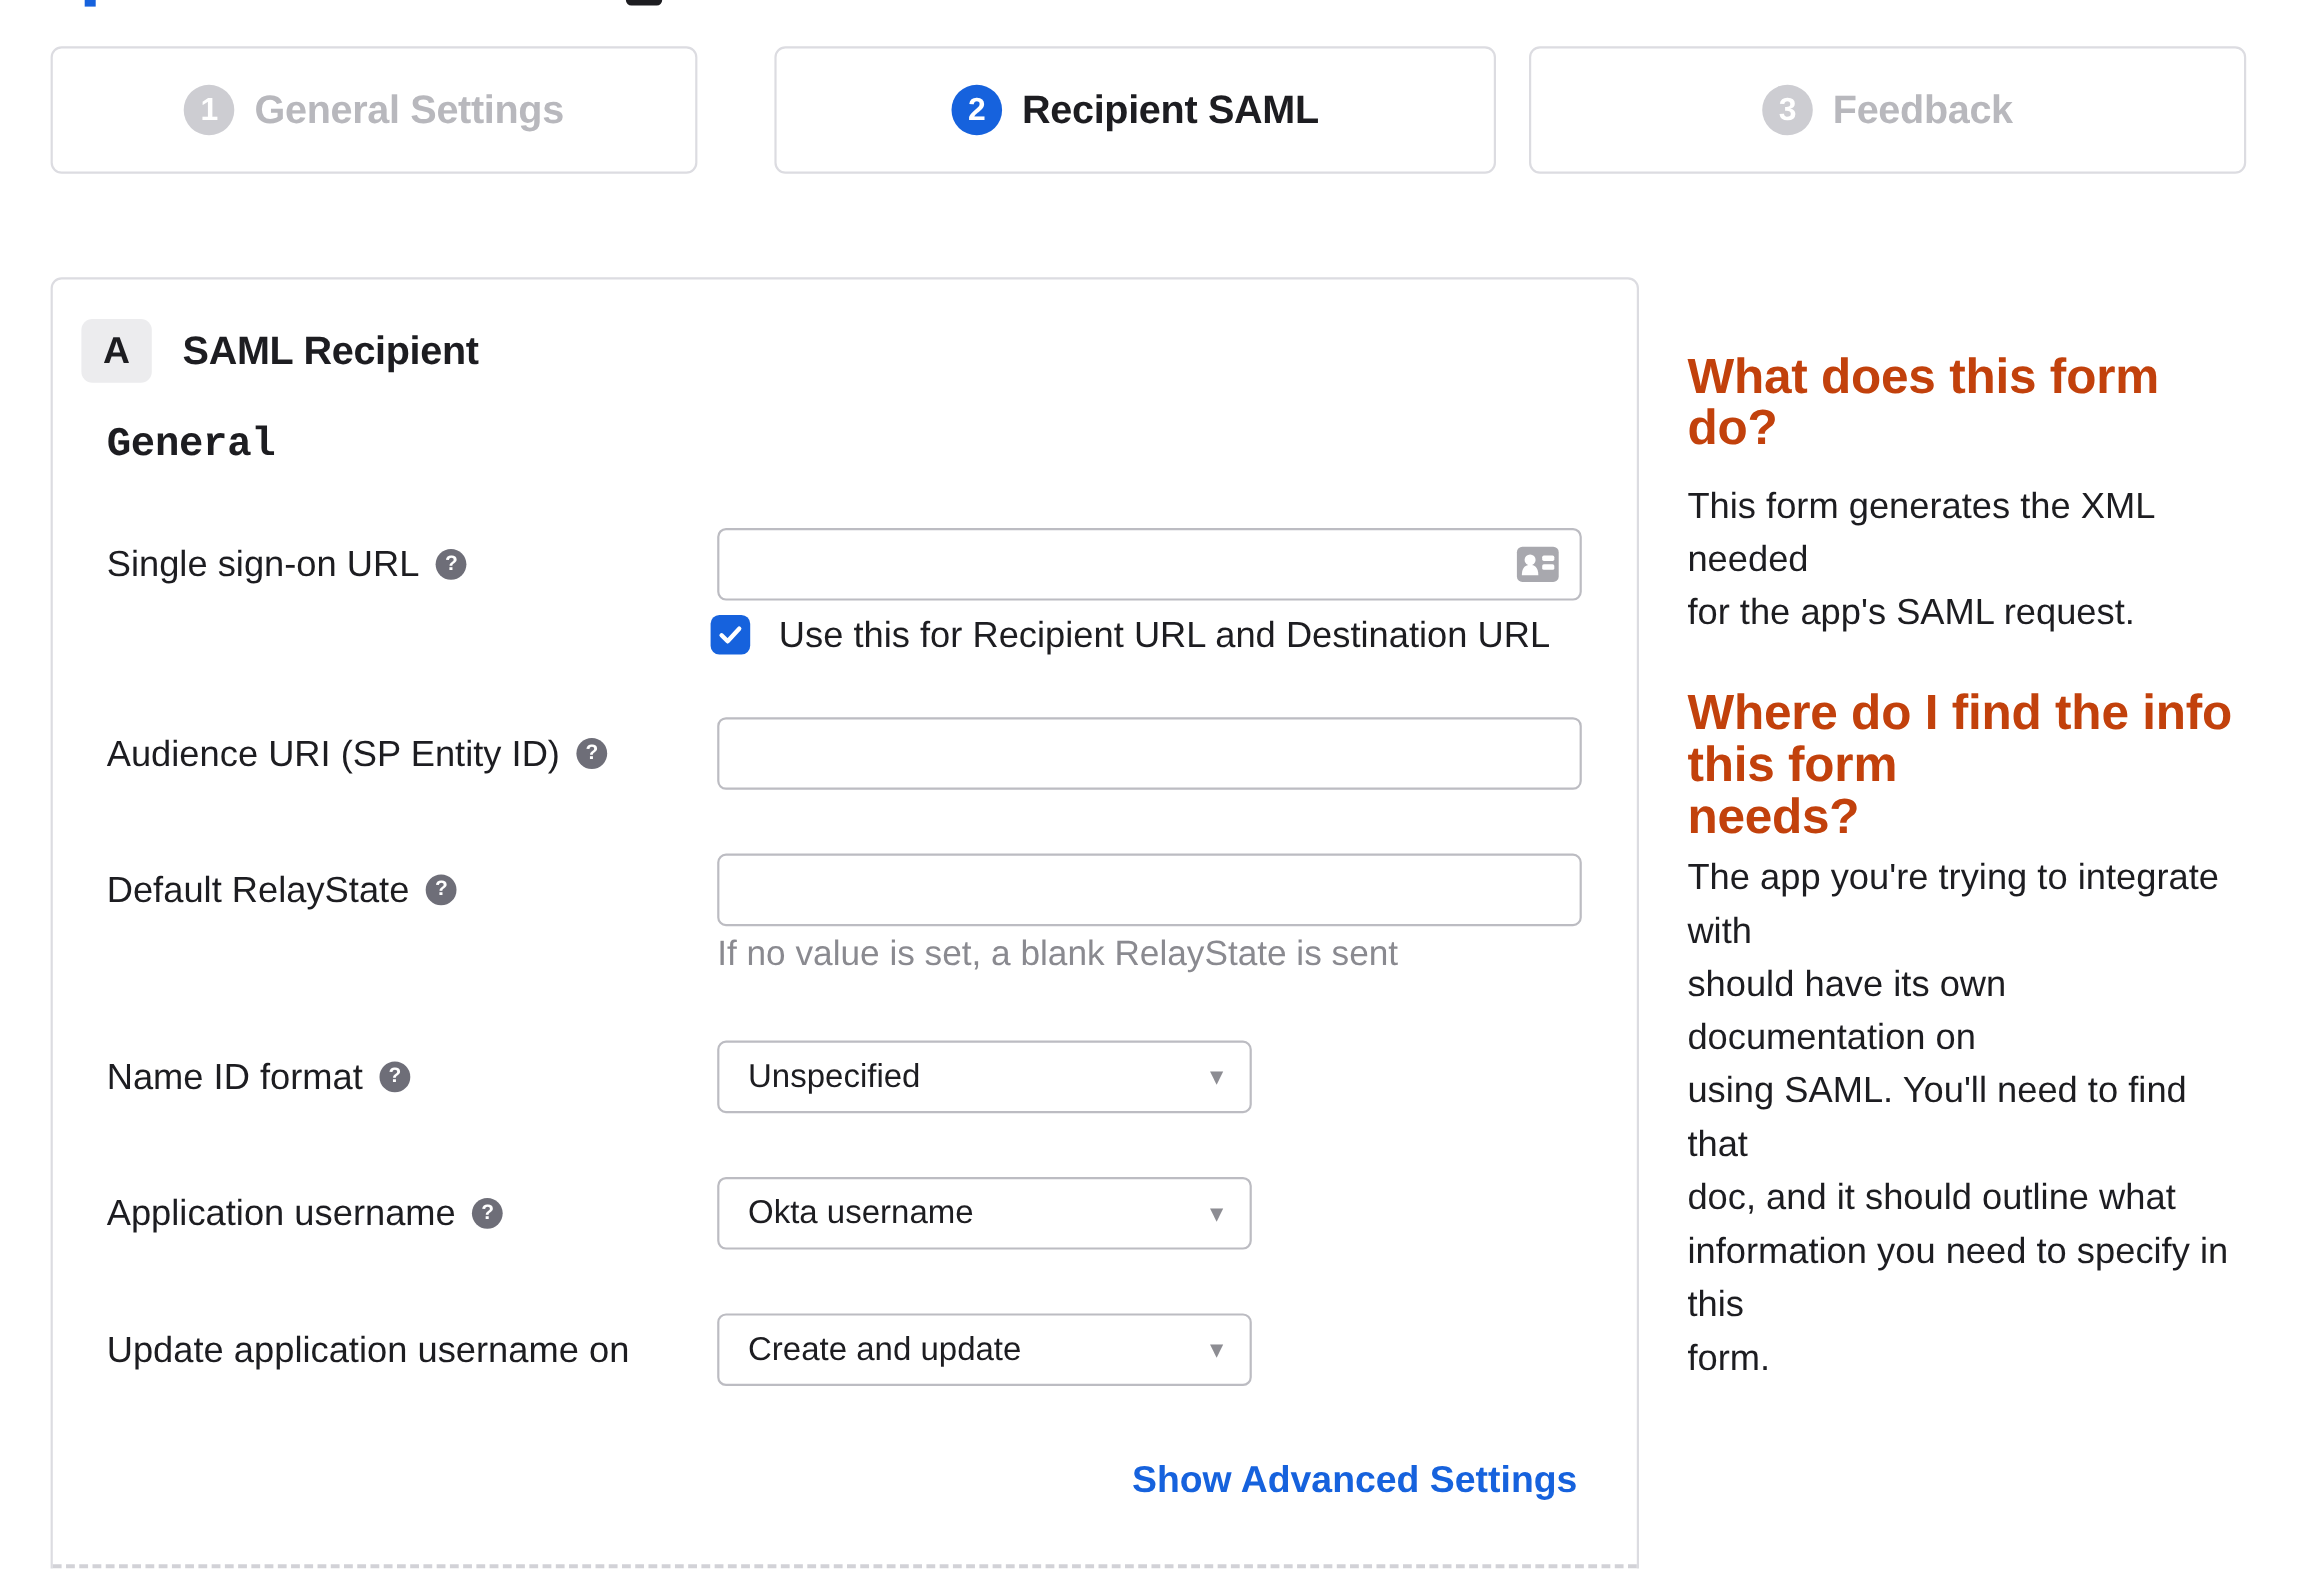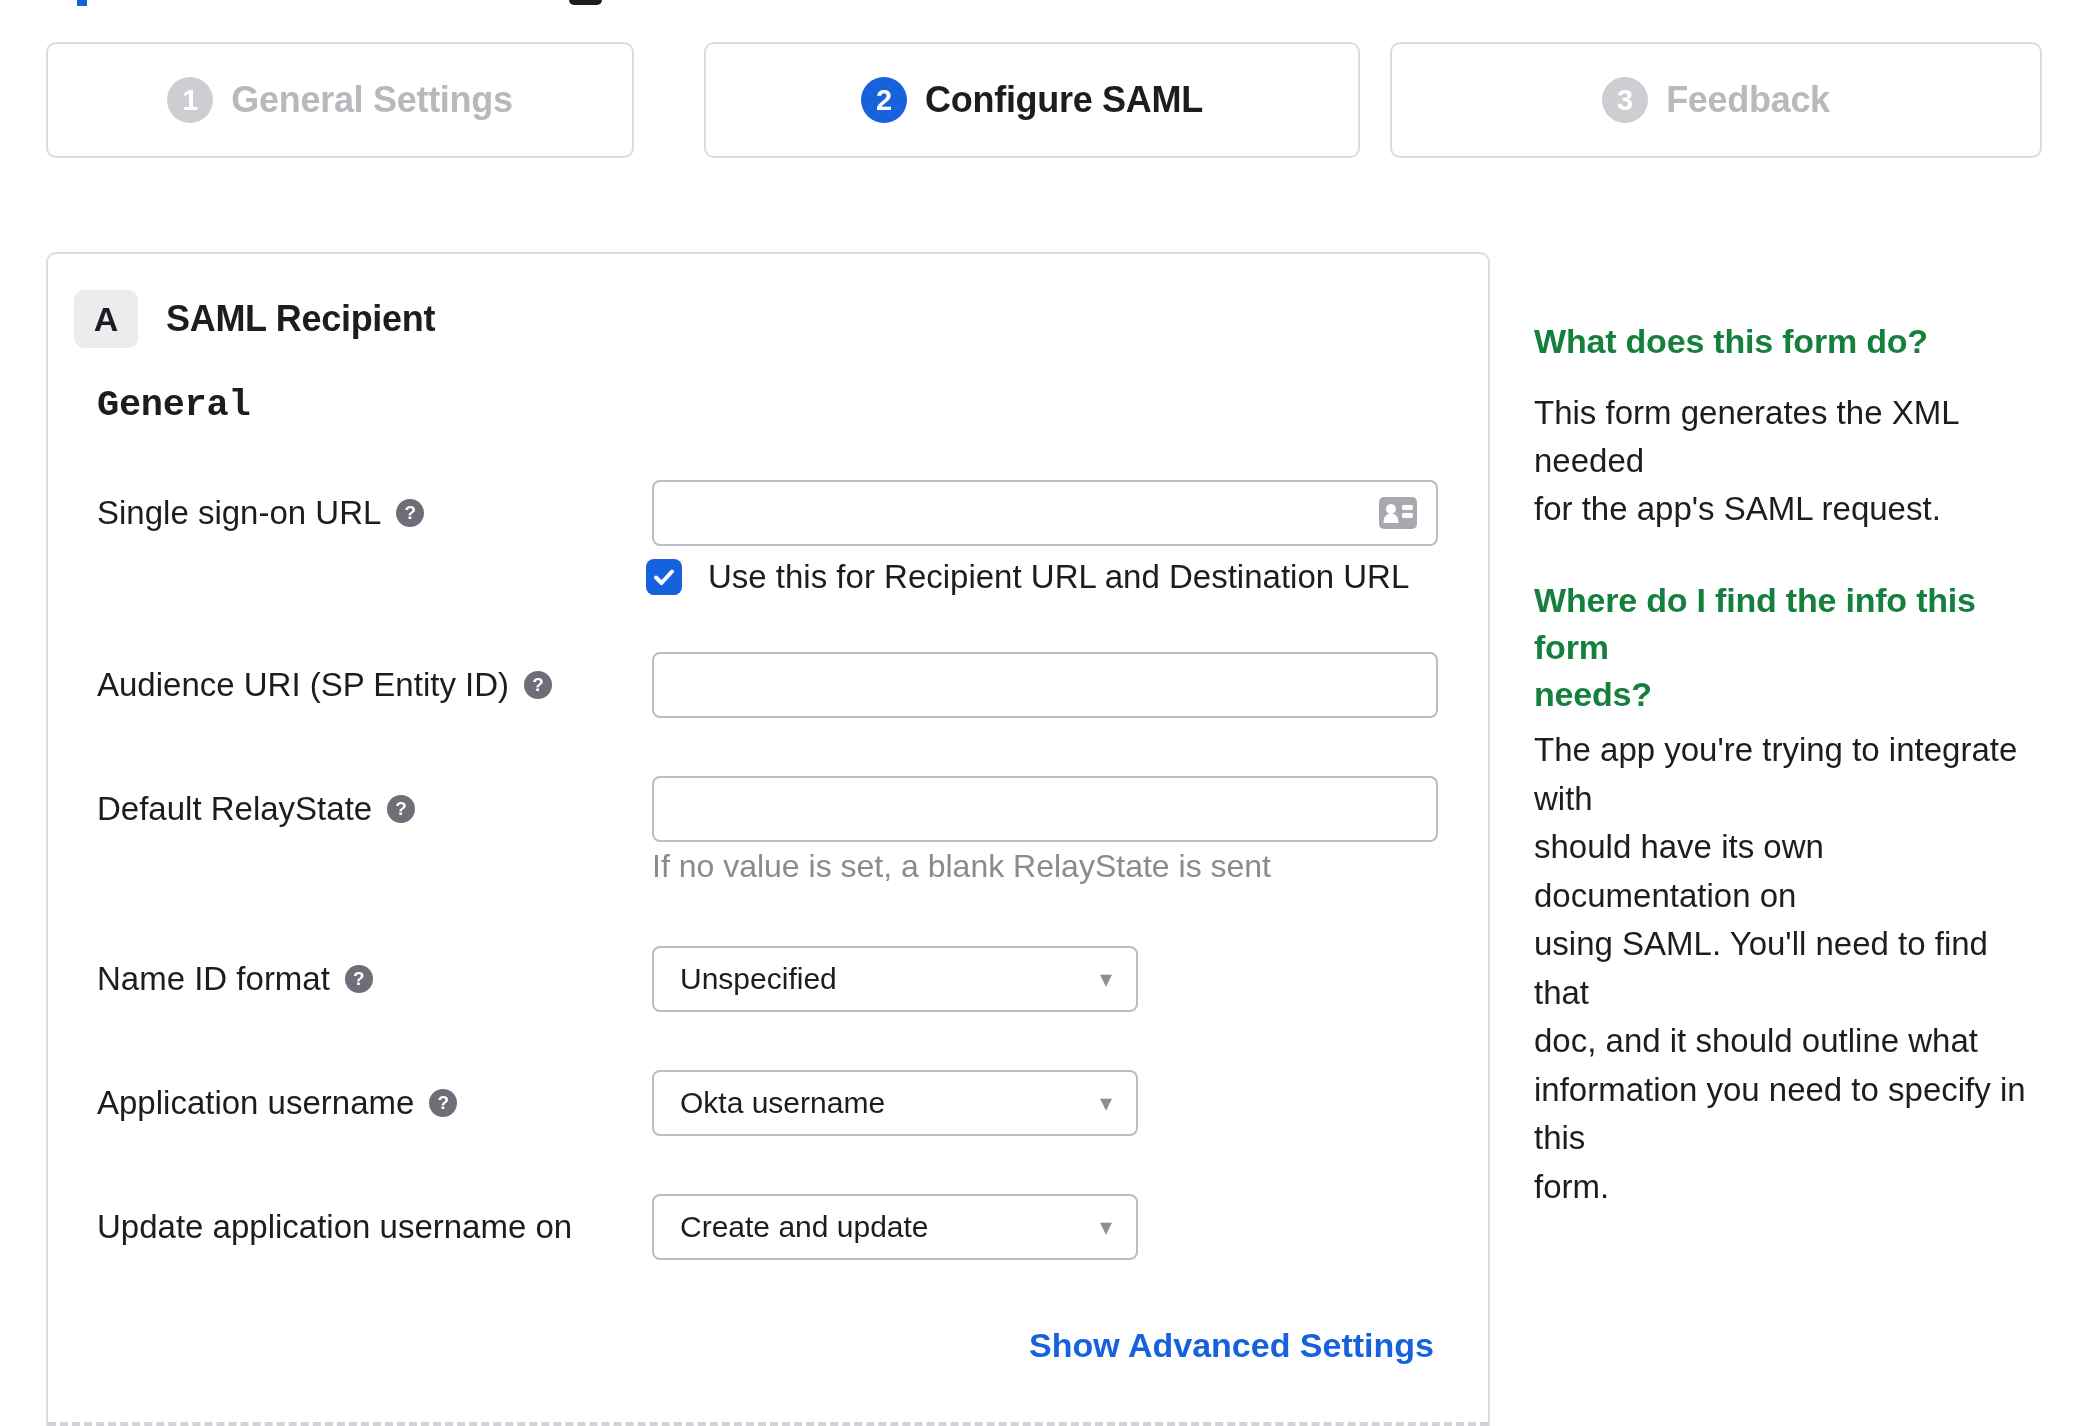--- a/index.html
+++ b/index.html
@@ -61,22 +61,22 @@
 
   .hint { position: absolute; left: 604px; top: 594px; font-size: 32px; color: #8a8a90; }
 
   .adv-link { position: absolute; right: 54px; top: 1072px; font-size: 34px; font-weight: 600;
     color: #1662dd; text-decoration: none; cursor: pointer; }
 
   .dotted-divider { position: absolute; left: 0; right: 0; top: 1168px; border-top: 4px dashed #d2d2d7; }
 
   
   .help-sidebar { position: absolute; left: 1534px; top: 318px; width: 505px; }
-  .help-sidebar h3 { font-size: 34px; font-weight: 700; line-height: 47px; letter-spacing: -0.2px;
-    white-space: pre-line; color: #15803d; }
+  .help-sidebar h3 { font-size: 45px; font-weight: 700; line-height: 47px; letter-spacing: -0.2px;
+    white-space: pre-line; color: #c2410c; }
   .help-sidebar .p1 { margin-top: 24px; font-size: 33px; line-height: 48px; white-space: pre-line; color: #1d1d21; }
   .help-sidebar .h2 { margin-top: 44px; }
   .help-sidebar .p2 { margin-top: 8px; font-size: 33px; line-height: 48.5px; white-space: pre-line; color: #1d1d21; }
 
   
   .r1 { top: 478px; } .r2 { top: 650px; } .r3 { top: 774px; } .r4 { top: 944px; } .r5 { top: 1068px; } .r6 { top: 1192px; }
   .panel .r1 { top: 226px; } .panel .r2 { top: 398px; } .panel .r3 { top: 522px; }
   .panel .r4 { top: 692px; } .panel .r5 { top: 816px; } .panel .r6 { top: 940px; }
 </style>
 </head>
@@ -93,21 +93,21 @@
         <span>1</span>
       </div>
       <div class="step-label inactive">General Settings</div>
     </div>
   </div>
   <div class="step-card s2">
     <div class="step-inner">
       <div class="step-circle active">
         <span>2</span>
       </div>
-      <div class="step-label active">Configure SAML</div>
+      <div class="step-label active">Recipient SAML</div>
     </div>
   </div>
   <div class="step-card s3">
     <div class="step-inner">
       <div class="step-circle inactive">
         <span>3</span>
       </div>
       <div class="step-label inactive">Feedback</div>
     </div>
   </div>

